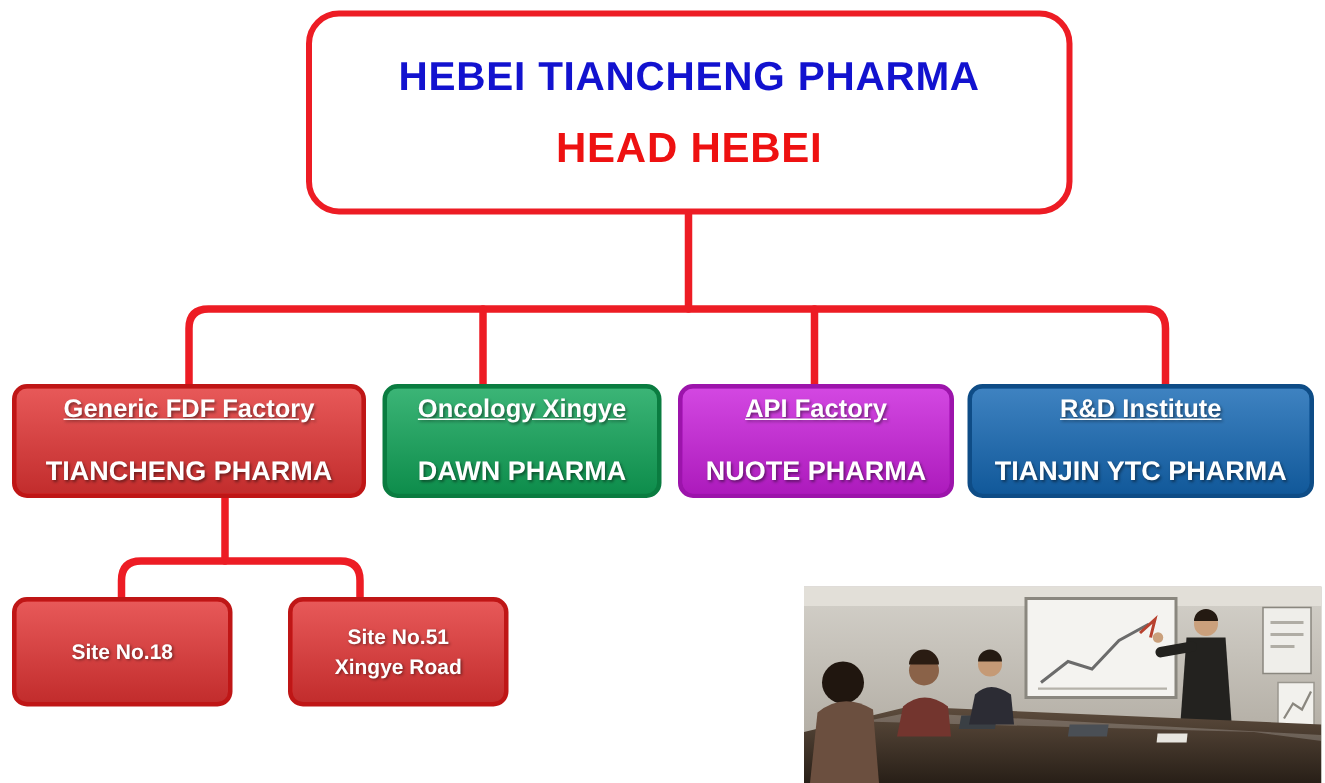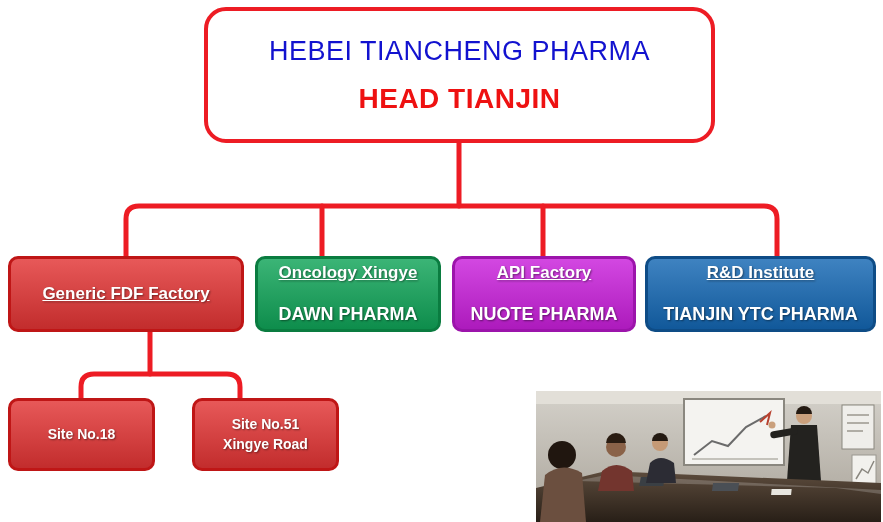--- a/index.html
+++ b/index.html
@@ -9,21 +9,21 @@
   }
   .connectors{position:absolute;left:0;top:0;z-index:1;}
   .box{position:absolute;z-index:2;box-sizing:border-box;}
 
   .head-office{
     left:204px;top:7px;width:511px;height:136px;
     background:#ffffff;border:4px solid #ed1c24;border-radius:22px;
     display:flex;flex-direction:column;align-items:center;justify-content:center;gap:16px;
     text-align:center;
   }
-  .head-line1{font-size:27px;font-weight:normal;letter-spacing:0.5px;}
+  .head-line1{font-size:27px;font-weight:bold;letter-spacing:0.5px;}
   .head-line2{font-size:28px;font-weight:bold;letter-spacing:0.5px;}
 
   .division{
     top:256px;height:76px;border-width:3px;border-style:solid;border-radius:10px;
     background-image:linear-gradient(rgba(255,255,255,0.18),rgba(0,0,0,0.14));
     display:flex;flex-direction:column;align-items:center;justify-content:center;gap:21px;
     color:#ffffff;text-align:center;
     text-shadow:1px 1px 2px rgba(0,0,0,0.45);
   }
   .division-title{font-size:17px;font-weight:bold;text-decoration:underline;}
@@ -54,25 +54,26 @@
       <path d="M126,258 L126,219 Q126,206 139,206 L764,206 Q777,206 777,219 L777,258"></path>
       <path d="M322,206 L322,258"></path>
       <path d="M543,206 L543,258"></path>
       <path d="M150,330 L150,374"></path>
       <path d="M81,400 L81,387 Q81,374 94,374 L227,374 Q240,374 240,387 L240,400"></path>
     </g>
   </svg>
 
   <div class="box head-office" style="border-color: rgb(237, 28, 36);">
     <div class="head-line1" style="color: rgb(18, 18, 207);">HEBEI TIANCHENG PHARMA</div>
-    <div class="head-line2" style="color: rgb(238, 17, 17);">HEAD TIANJIN</div>
+    <div class="head-line2" style="color: rgb(238, 17, 17);">HEAD HEBEI</div>
   </div>
 
   <div class="box division" style="left: 8px; width: 236px; background-color: rgb(226, 52, 52); border-color: rgb(191, 22, 22);">
     <div class="division-title">Generic FDF Factory</div>
+    <div class="division-name">TIANCHENG PHARMA</div>
   </div>
 
   <div class="box division" style="left: 255px; width: 186px; background-color: rgb(16, 164, 88); border-color: rgb(10, 124, 64);">
     <div class="division-title">Oncology Xingye</div>
     <div class="division-name">DAWN PHARMA</div>
   </div>
 
   <div class="box division" style="left: 645px; width: 231px; background-color: rgb(20, 103, 179); border-color: rgb(14, 76, 134);">
     <div class="division-title">R&amp;D Institute</div>
     <div class="division-name">TIANJIN YTC PHARMA</div>

